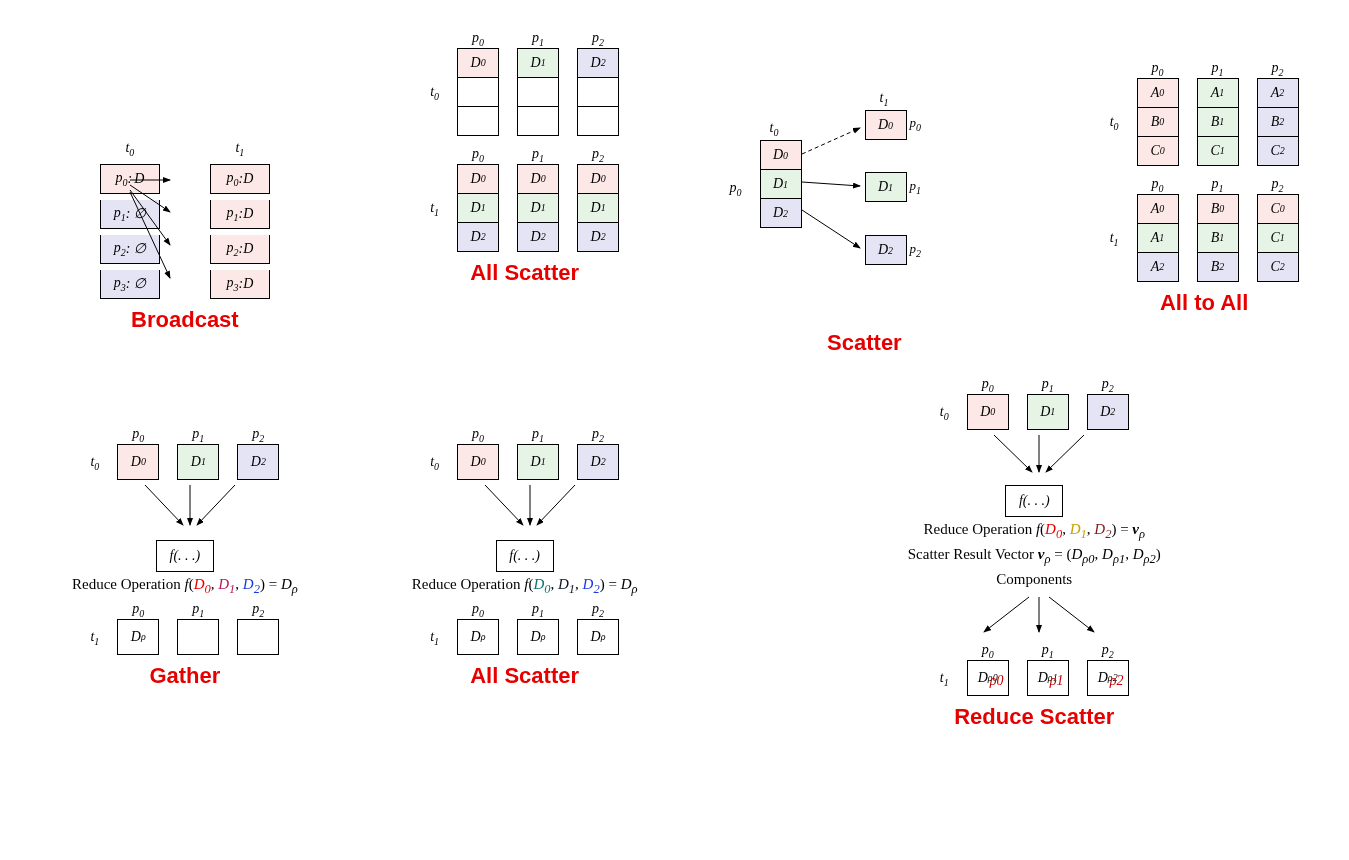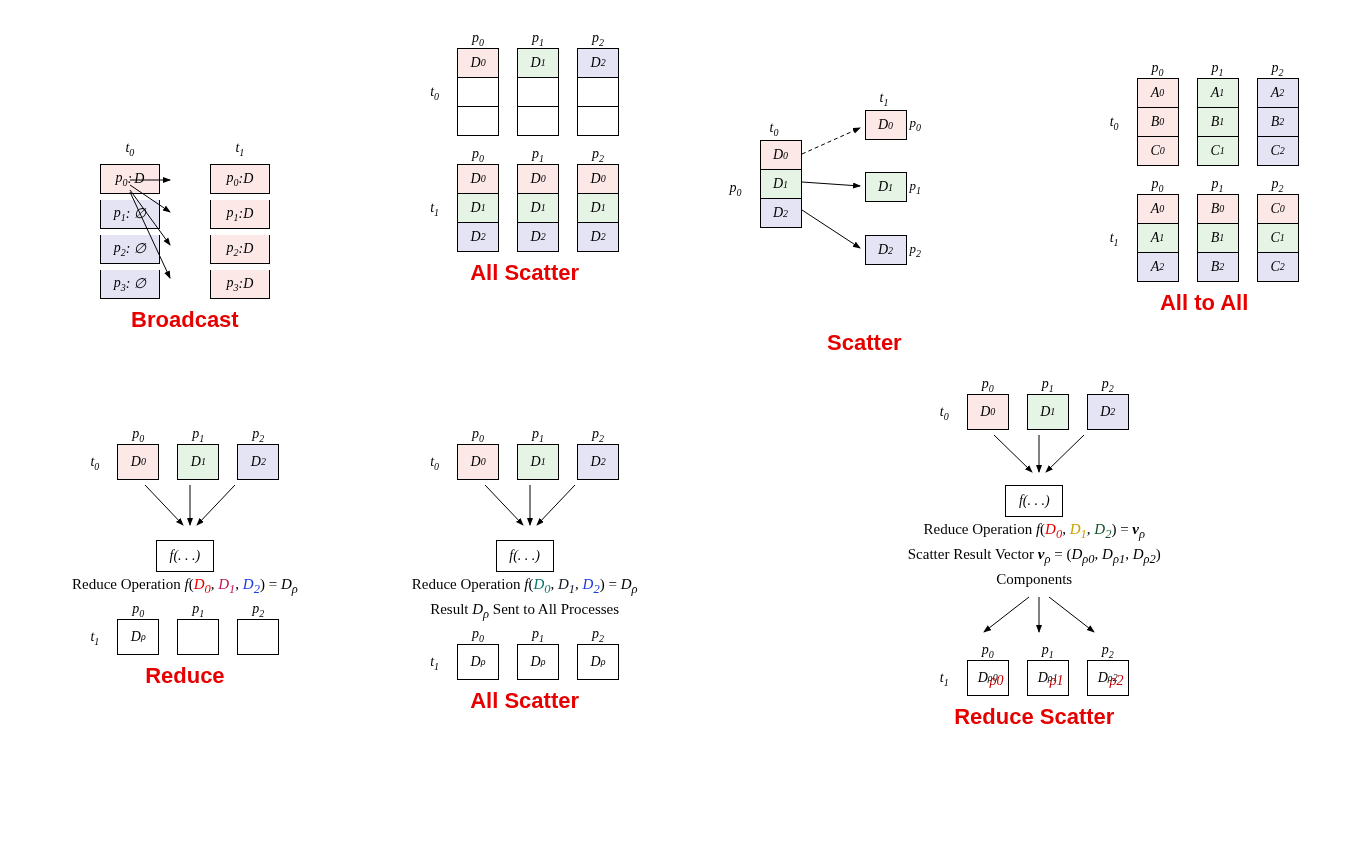--- a/index.html
+++ b/index.html
@@ -226,21 +226,21 @@
       <div class="stack">
             <span class="collbl fi">p<sub>1</sub></span>
             <div class="box" style="height:34px"></div>
           </div>
       <div class="stack">
             <span class="collbl fi">p<sub>2</sub></span>
             <div class="box" style="height:34px"></div>
           </div>
     </div>
   </div>
-  <div class="title">Reduce</div>
+  <div class="title">Gather</div>
 </div>
 
 <div class="cell" style="grid-column:span 1;padding-top:60px;">
   <div class="center" style="position:relative">
     <div class="hstack">
       <span class="rowlbl fi" style="align-self:center;margin-top:20px">t<sub>0</sub></span>
       <div class="stack">
             <span class="collbl fi">p<sub>0</sub></span>
             <div class="box pink fi" style="height:34px">D<sub>0</sub></div>
           </div>
@@ -253,21 +253,20 @@
             <div class="box blue fi" style="height:34px">D<sub>2</sub></div>
           </div>
     </div>
     <svg width="300" height="60" style="position:relative;display:block;margin:0 auto">
       <line x1="110" y1="5" x2="148" y2="45" stroke="#000" marker-end="url(#ah3)"></line>
       <line x1="155" y1="5" x2="155" y2="45" stroke="#000" marker-end="url(#ah3)"></line>
       <line x1="200" y1="5" x2="162" y2="45" stroke="#000" marker-end="url(#ah3)"></line>
     </svg>
     <div class="box fi" style="width:56px;height:30px;margin:0 auto">f(. . .)</div>
     <div class="math"><span>Reduce Operation </span><span class="fi">f</span>(<span class="fi" style="color:#0f766e">D<sub>0</sub></span>, <span class="fi" style="color:#0f172a">D<sub>1</sub></span>, <span class="fi" style="color:#1a3be0">D<sub>2</sub></span>) = <span class="fi">D<sub>ρ</sub></span></div>
-    <div class="math">Result <span class="fi">D<sub>ρ</sub></span> Sent to All Processes</div>
     <div class="hstack">
       <span class="rowlbl fi" style="align-self:center;margin-top:20px">t<sub>1</sub></span>
       <div class="stack">
             <span class="collbl fi">p<sub>0</sub></span>
             <div class="box fi" style="height:34px">D<sub>ρ</sub></div>
           </div>
       <div class="stack">
             <span class="collbl fi">p<sub>1</sub></span>
             <div class="box fi" style="height:34px">D<sub>ρ</sub></div>
           </div>
@@ -296,21 +295,21 @@
             <span class="collbl fi">p<sub>2</sub></span>
             <div class="box blue fi" style="height:34px">D<sub>2</sub></div>
           </div>
     </div>
     <svg width="400" height="55" style="position:relative;display:block;margin:0 auto">
       <line x1="160" y1="5" x2="198" y2="42" stroke="#000" marker-end="url(#ah3)"></line>
       <line x1="205" y1="5" x2="205" y2="42" stroke="#000" marker-end="url(#ah3)"></line>
       <line x1="250" y1="5" x2="212" y2="42" stroke="#000" marker-end="url(#ah3)"></line>
     </svg>
     <div class="box fi" style="width:56px;height:30px;margin:0 auto">f(. . .)</div>
-    <div class="math"><span>Reduce Operation </span><span class="fi">f</span>(<span class="fi" style="color:#e60000">D<sub>0</sub></span>, <span class="fi" style="color:#c9a100">D<sub>1</sub></span>, <span class="fi" style="color:#14532d">D<sub>2</sub></span>) = <span class="fi"><b>v</b><sub>ρ</sub></span></div>
+    <div class="math"><span>Reduce Operation </span><span class="fi">f</span>(<span class="fi" style="color:#e60000">D<sub>0</sub></span>, <span class="fi" style="color:#c9a100">D<sub>1</sub></span>, <span class="fi" style="color:#7f1d1d">D<sub>2</sub></span>) = <span class="fi"><b>v</b><sub>ρ</sub></span></div>
     <div class="math"><span>Scatter Result Vector </span><span class="fi"><b>v</b><sub>ρ</sub></span> = (<span class="fi">D<sub>ρ0</sub></span>, <span class="fi">D<sub>ρ1</sub></span>, <span class="fi">D<sub>ρ2</sub></span>)</div>
     <div class="math">Components</div>
     <svg width="400" height="50" style="position:relative;display:block;margin:0 auto">
       <line x1="195" y1="5" x2="150" y2="40" stroke="#000" marker-end="url(#ah3)"></line>
       <line x1="205" y1="5" x2="205" y2="40" stroke="#000" marker-end="url(#ah3)"></line>
       <line x1="215" y1="5" x2="260" y2="40" stroke="#000" marker-end="url(#ah3)"></line>
     </svg>
     <div class="hstack" style="position:relative">
       <span class="rowlbl fi" style="align-self:center;margin-top:20px">t<sub>1</sub></span>
       <div class="stack">

